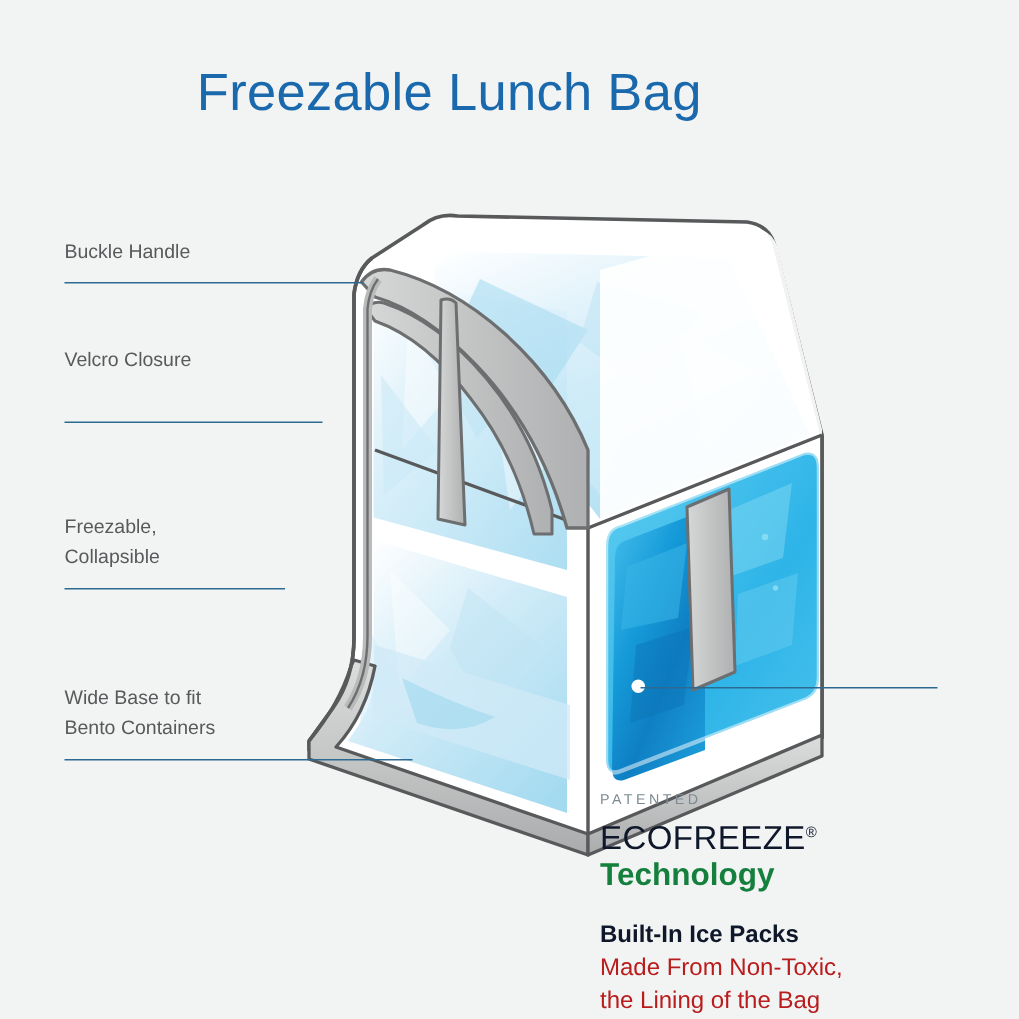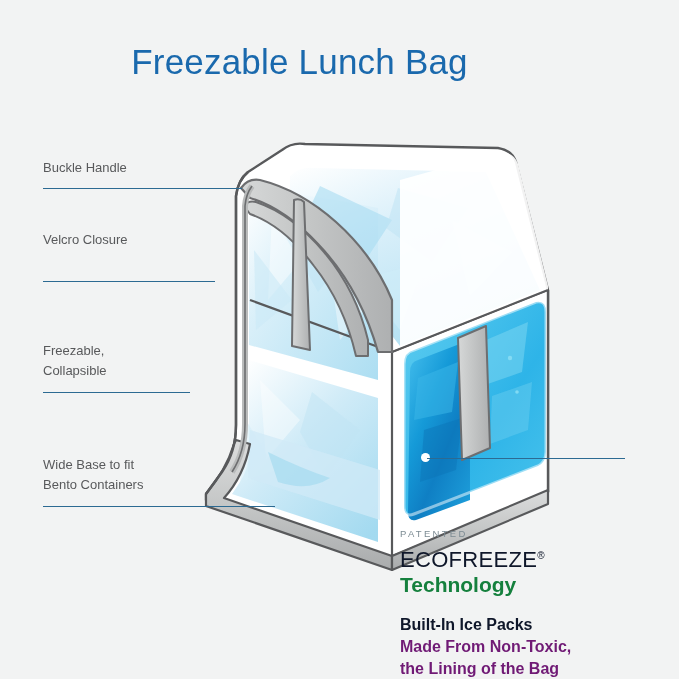--- a/index.html
+++ b/index.html
@@ -102,22 +102,22 @@
   }
   #brand-headline {
     margin-top: 16px;
     font-size: 16px;
     font-weight: 700;
     color: #0f172a;
     line-height: 22px;
   }
   .brand-sub-line {
     font-size: 16px;
-    font-weight: 700;
-    color: #701a75;
+    font-weight: 400;
+    color: #b91c1c;
     line-height: 22px;
     white-space: nowrap;
   }
 
   
   #bag-illustration {
     position: absolute;
     left: 0;
     top: 0;
     width: 679px;

